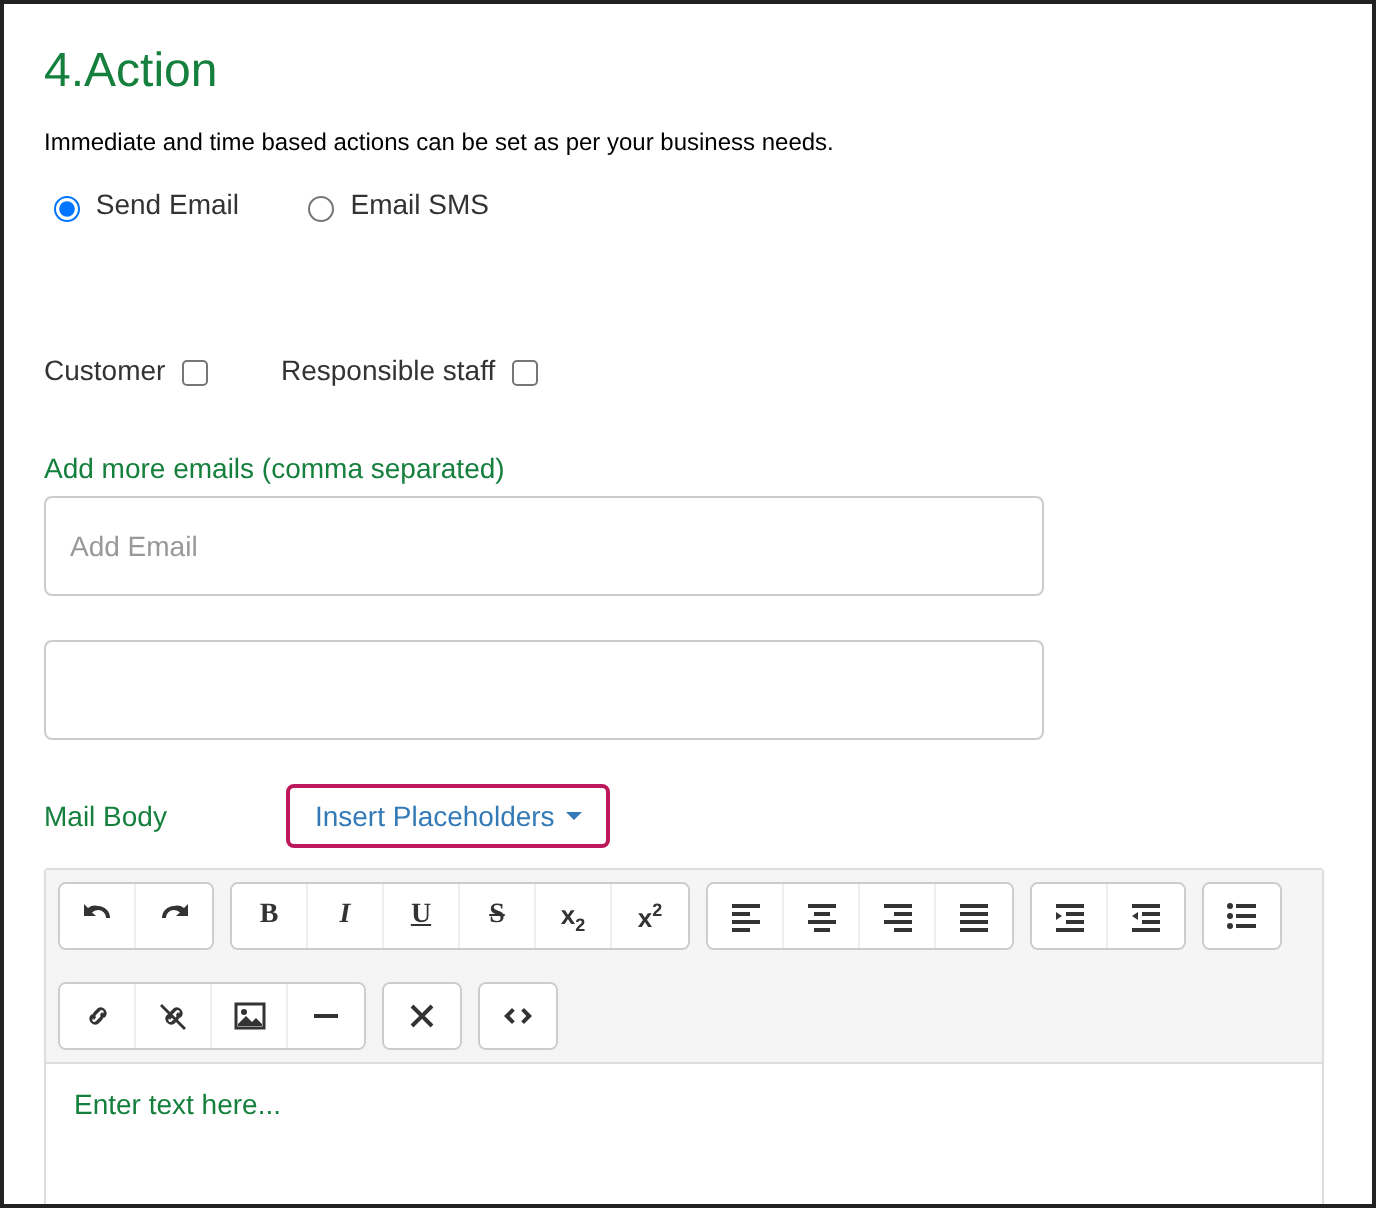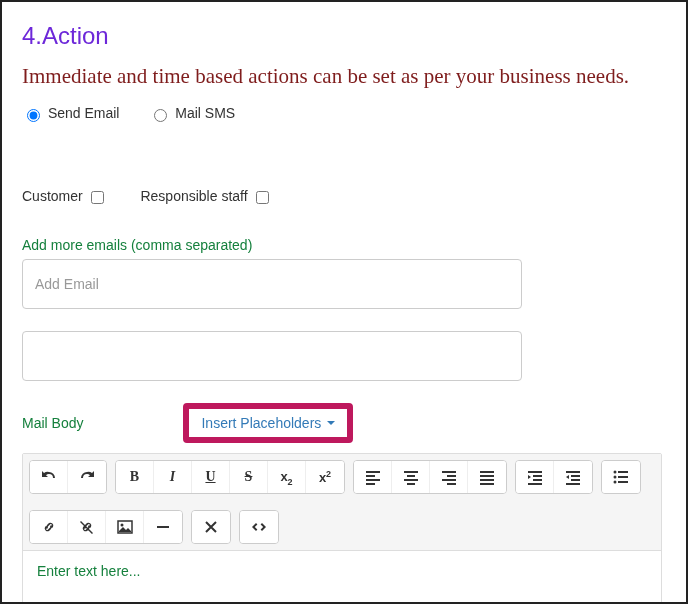--- a/index.html
+++ b/index.html
@@ -18,28 +18,27 @@
     margin: 0;
     position: relative;
     overflow: hidden;
     padding: 10px 20px 20px 20px;
     background: #fff;
   }
   h2.section-title {
     font-size: 24px;
     font-weight: 500;
     margin: 10px 0 14px 0;
-    color: #6d28d9;
+    color: #15803d;
   }
   .subtitle {
-    font-size: 21px;
+    font-size: 12px;
     margin: 0 0 16px 0;
-    color: #7f1d1d;
+    color: #000000;
     white-space: nowrap;
-    font-family: Liberation Serif, serif;
   }
   .radio-row { margin-bottom: 18px; }
   .radio-group { display: inline-block; margin-right: 26px; font-size: 14px; color: #333; }
   .radio-group input[type=radio] { margin-right: 4px; vertical-align: middle; }
   .check-row { margin-bottom: 30px; font-size: 14px; }
   .check-group { display: inline-block; margin-right: 30px; margin-top: 48px; }
   .check-group input[type=checkbox] { margin-left: 4px; vertical-align: middle; }
   .field-label { display: block; font-size: 14px; color: #15803d; margin-bottom: 6px; font-weight: 400; }
   .text-input {
     width: 500px;
@@ -50,25 +49,25 @@
     background: #fff;
     color: #555;
     display: block;
     height: 36px;
   }
   .text-input::placeholder { color: #999; }
   .field-block { margin-bottom: 22px; }
   .mail-body-row {
     display: flex;
     align-items: center;
-    gap: 100px;
+    gap: 60px;
     margin-bottom: 10px;
   }
   .btn-outline {
-    border: 6px solid #be185d;
+    border: 2px solid #be185d;
     color: #337ab7;
     background: #fff;
     border-radius: 4px;
     padding: 6px 12px;
     font-size: 14px;
     cursor: pointer;
     display: inline-flex;
     align-items: center;
     gap: 6px;
   }
@@ -139,21 +138,21 @@
 
   <p class="subtitle">Immediate and time based actions can be set as per your business needs.</p>
 
   <div class="radio-row">
     <label class="radio-group">
       <input type="radio" name="atype" checked="" style="">
       <span>Send Email</span>
     </label>
     <label class="radio-group">
       <input type="radio" name="atype" style="">
-      <span>Mail SMS</span>
+      <span>Email SMS</span>
     </label>
   </div>
 
   <div class="check-row">
     <span class="check-group">
       <span>Customer</span>
       <input type="checkbox" style="">
     </span>
     <span class="check-group">
       <span>Responsible staff</span>

